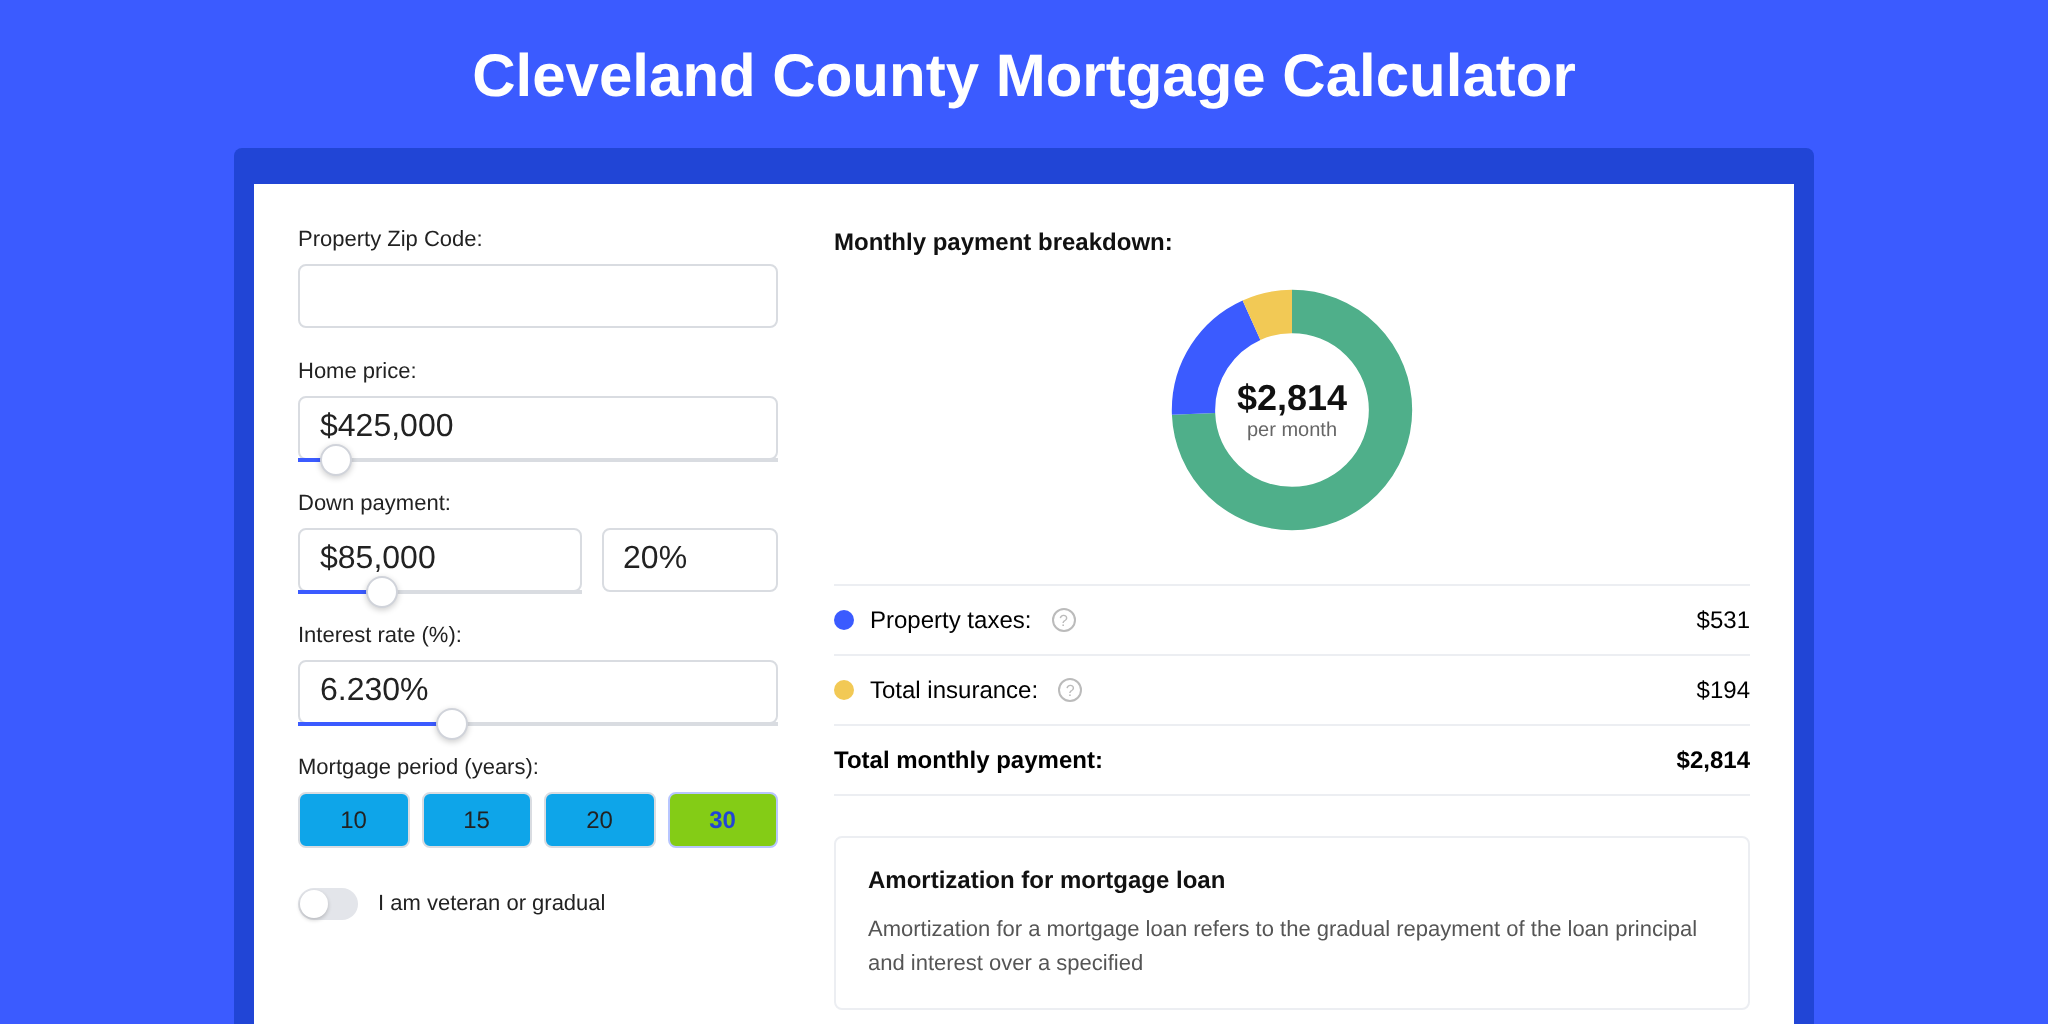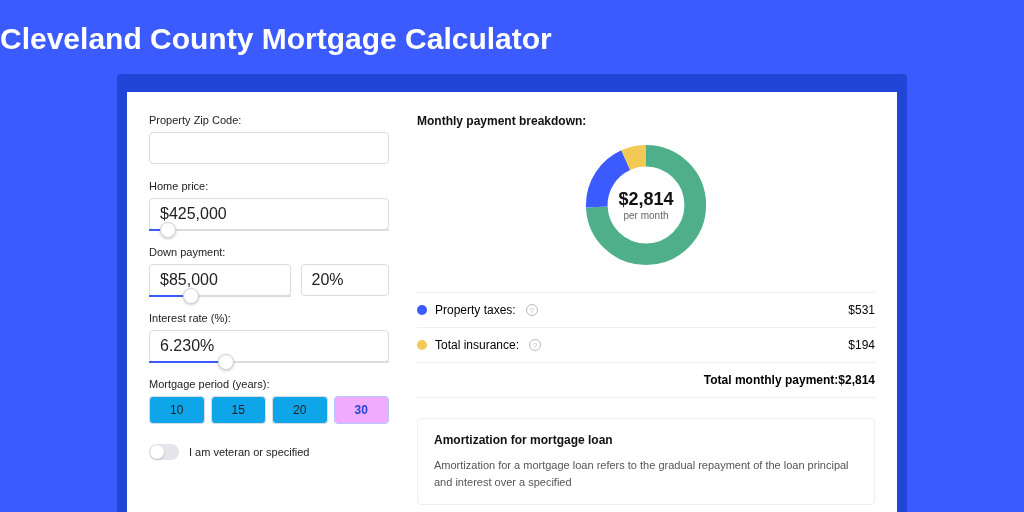--- a/index.html
+++ b/index.html
@@ -4,21 +4,21 @@
 <style>
   * { box-sizing: border-box; margin: 0; padding: 0; }
   body {
     font-family: -apple-system, BlinkMacSystemFont, "Segoe UI", Arial, sans-serif;
     background: #3B5BFF;
     width: 1024px;
     height: 512px;
     overflow: hidden;
   }
   .header {
-    text-align: left;
+    text-align: center;
     padding: 22px 0 18px;
   }
   .header h1 {
     color: #fff;
     font-size: 30px;
     font-weight: 700;
   }
   .band {
     background: #2145D6;
     width: 790px;
@@ -74,21 +74,21 @@
   .row2 { display:flex; gap:10px; }
   .row2 .col-a { flex: 1.6; }
   .row2 .col-b { flex: 1; }
 
   .period-row { display:flex; gap:6px; }
   .period-btn {
     flex:1; height:28px; border:1px solid #d9dce1; border-radius:4px;
     background:#0ea5e9; font-size:12px; color:#222; display:flex; align-items:center; justify-content:center;
     cursor:pointer;
   }
-  .period-btn.active { background:#f0abfc; border-color:#b8c6ff; color:#2145D6; font-weight:600;}
+  .period-btn.active { background:#84cc16; border-color:#b8c6ff; color:#2145D6; font-weight:600;}
 
   .toggle-row { display:flex; align-items:center; gap:10px; margin-top:20px;}
   .toggle {
     width:30px; height:16px; background:#e3e5ea; border-radius:10px; position:relative;
   }
   .toggle .knob {
     position:absolute; width:14px; height:14px; background:#fff; border-radius:50%;
     top:1px; left:1px; box-shadow:0 1px 2px rgba(0,0,0,.2);
   }
   .toggle-label { font-size:11px; color:#222; }
@@ -111,21 +111,21 @@
     display:flex; align-items:center; justify-content:space-between;
     padding:10px 0; border-bottom:1px solid #eceef2; font-size:12px;
   }
   .legend-left { display:flex; align-items:center; gap:8px;}
   .dot { width:10px; height:10px; border-radius:50%; }
   .info-icon {
     width:12px; height:12px; border:1px solid #bbb; border-radius:50%;
     display:inline-flex; align-items:center; justify-content:center;
     font-size:8px; color:#bbb; margin-left:2px;
   }
-  .total-row { font-weight:700;justify-content:flex-end; }
+  .total-row { font-weight:700; }
 
   .amort {
     margin-top:20px; border:1px solid #eceef2; border-radius:4px; padding:14px 16px;
   }
   .amort .section-title { font-size:12px; margin-bottom:10px; }
   .amort p { font-size:11px; color:#555; line-height:1.5;}
 </style>
 </head>
 <body>
 
@@ -190,21 +190,21 @@
           <div class="period-btn">15</div>
           <div class="period-btn">20</div>
           <div class="period-btn active">30</div>
         </div>
       </div>
 
       <div class="toggle-row">
         <div class="toggle">
           <div class="knob"></div>
         </div>
-        <span class="toggle-label">I am veteran or specified</span>
+        <span class="toggle-label">I am veteran or gradual</span>
       </div>
 
     </div>
 
     <div class="col-right">
       <div class="section-title">Monthly payment breakdown:</div>
 
       <div class="donut-wrap">
         <div class="donut">
           <svg width="130" height="130" viewBox="0 0 42 42">

